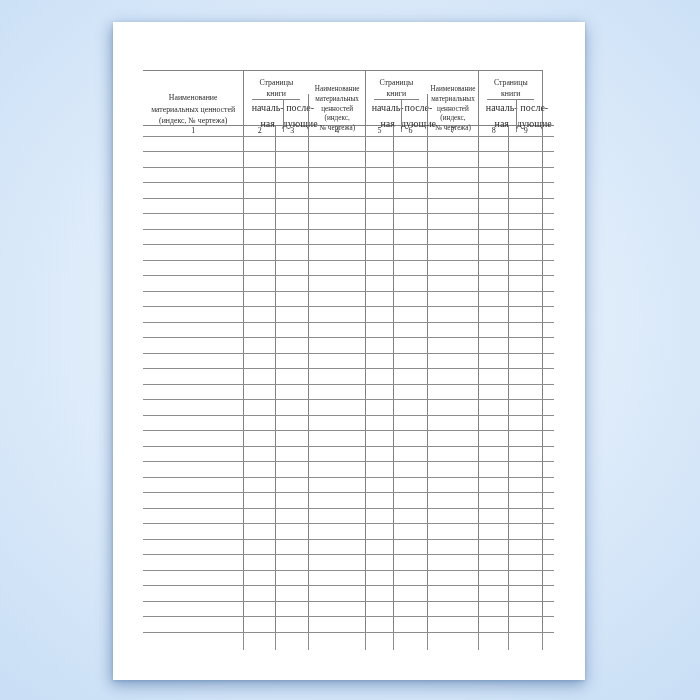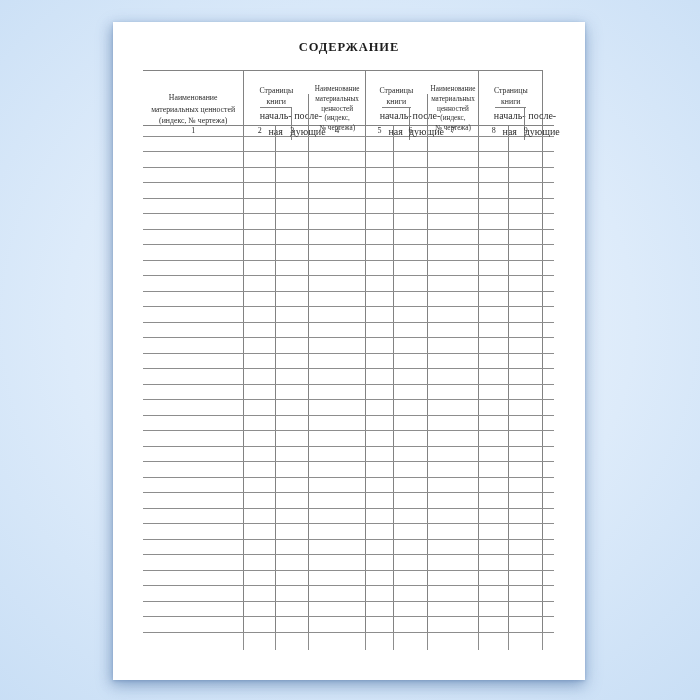--- a/index.html
+++ b/index.html
@@ -20,21 +20,21 @@
   .sheet-table{position:absolute;left:30px;top:48px;width:411px;}
   .sheet-table *{box-sizing:border-box;}
   .topline{position:absolute;left:0;top:0;width:400.3px;height:1px;background:#828282;}
   .hrow{display:flex;height:55px;align-items:stretch;}
   .cell{flex:none;display:flex;align-items:center;justify-content:center;
         text-align:center;color:#2f2f2f;}
   .bl{border-left:1px solid #828282;}
   .br{border-right:1px solid #828282;}
   .namecell{font-size:7.8px;line-height:11.5px;white-space:pre-line;padding:1px;margin-top:24px;}
   .namecell.narrow{font-size:7.2px;line-height:9.9px;padding:0;}
-  .group{flex-direction:column;align-items:stretch;justify-content:flex-start;padding:16px;}
+  .group{flex-direction:column;align-items:stretch;justify-content:flex-start;padding:8px;}
   .pages-title{height:26.7px;border-bottom:1px solid #828282;display:flex;align-items:center;
                justify-content:center;font-size:7.8px;line-height:10.5px;white-space:pre-line;}
   .pages-split{flex:1;display:flex;align-items:stretch;}
   .sub{flex:none;display:flex;align-items:center;justify-content:center;
        font-size:10px;line-height:16px;white-space:pre-line;}
   .w-name1{width:100.3px;} .w-g1{width:65px;} .w-a1{width:30.7px;} .w-b1x{width:33.3px;}
   .w-name2{width:56.7px;} .w-g2{width:61.7px;} .w-a2{width:27.3px;} .w-b2x{width:33.4px;}
   .w-name3{width:51.6px;} .w-g3{width:65px;} .w-a3{width:29px;}   .w-b3x{width:35px;}
   .w-sp{width:10.7px;}
   .numrow{display:flex;height:10.8px;border-top:1px solid #828282;}
@@ -47,21 +47,20 @@
   .botline{width:411px;height:1px;background:#8d8d8d;}
   .overhang{position:relative;height:17px;}
   .ov{position:absolute;top:0;width:1px;height:17px;background:#8d8d8d;}
 </style>
 </head>
 <body>
 
 <div class="canvas">
   <div class="page">
 
-    <div class="title">СОДЕРЖАНИЕ</div>
 
     <div class="sheet-table">
       <div class="topline"></div>
 
       <div class="hrow">
         <div class="cell namecell w-name1">Наименование
 материальных ценностей
 (индекс, № чертежа)</div>
         <div class="cell group w-g1 bl">
           <div class="pages-title">Страницы

